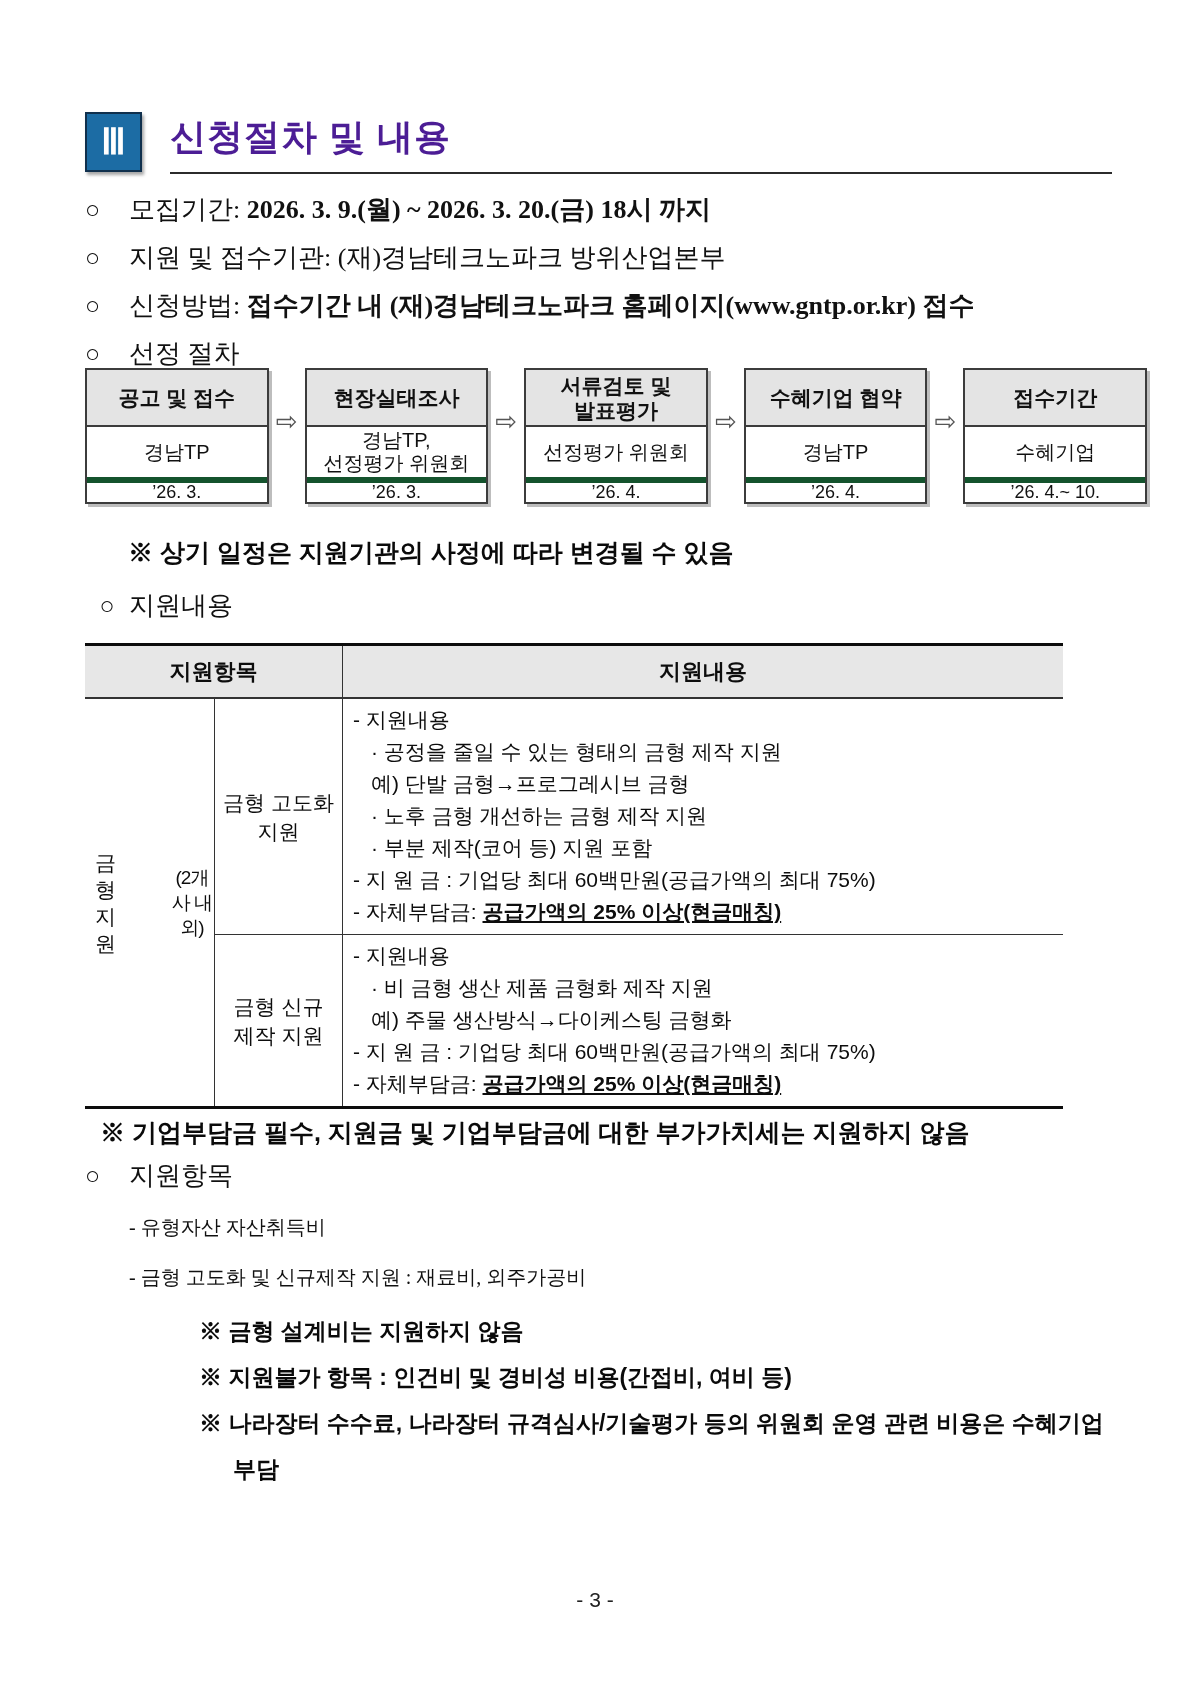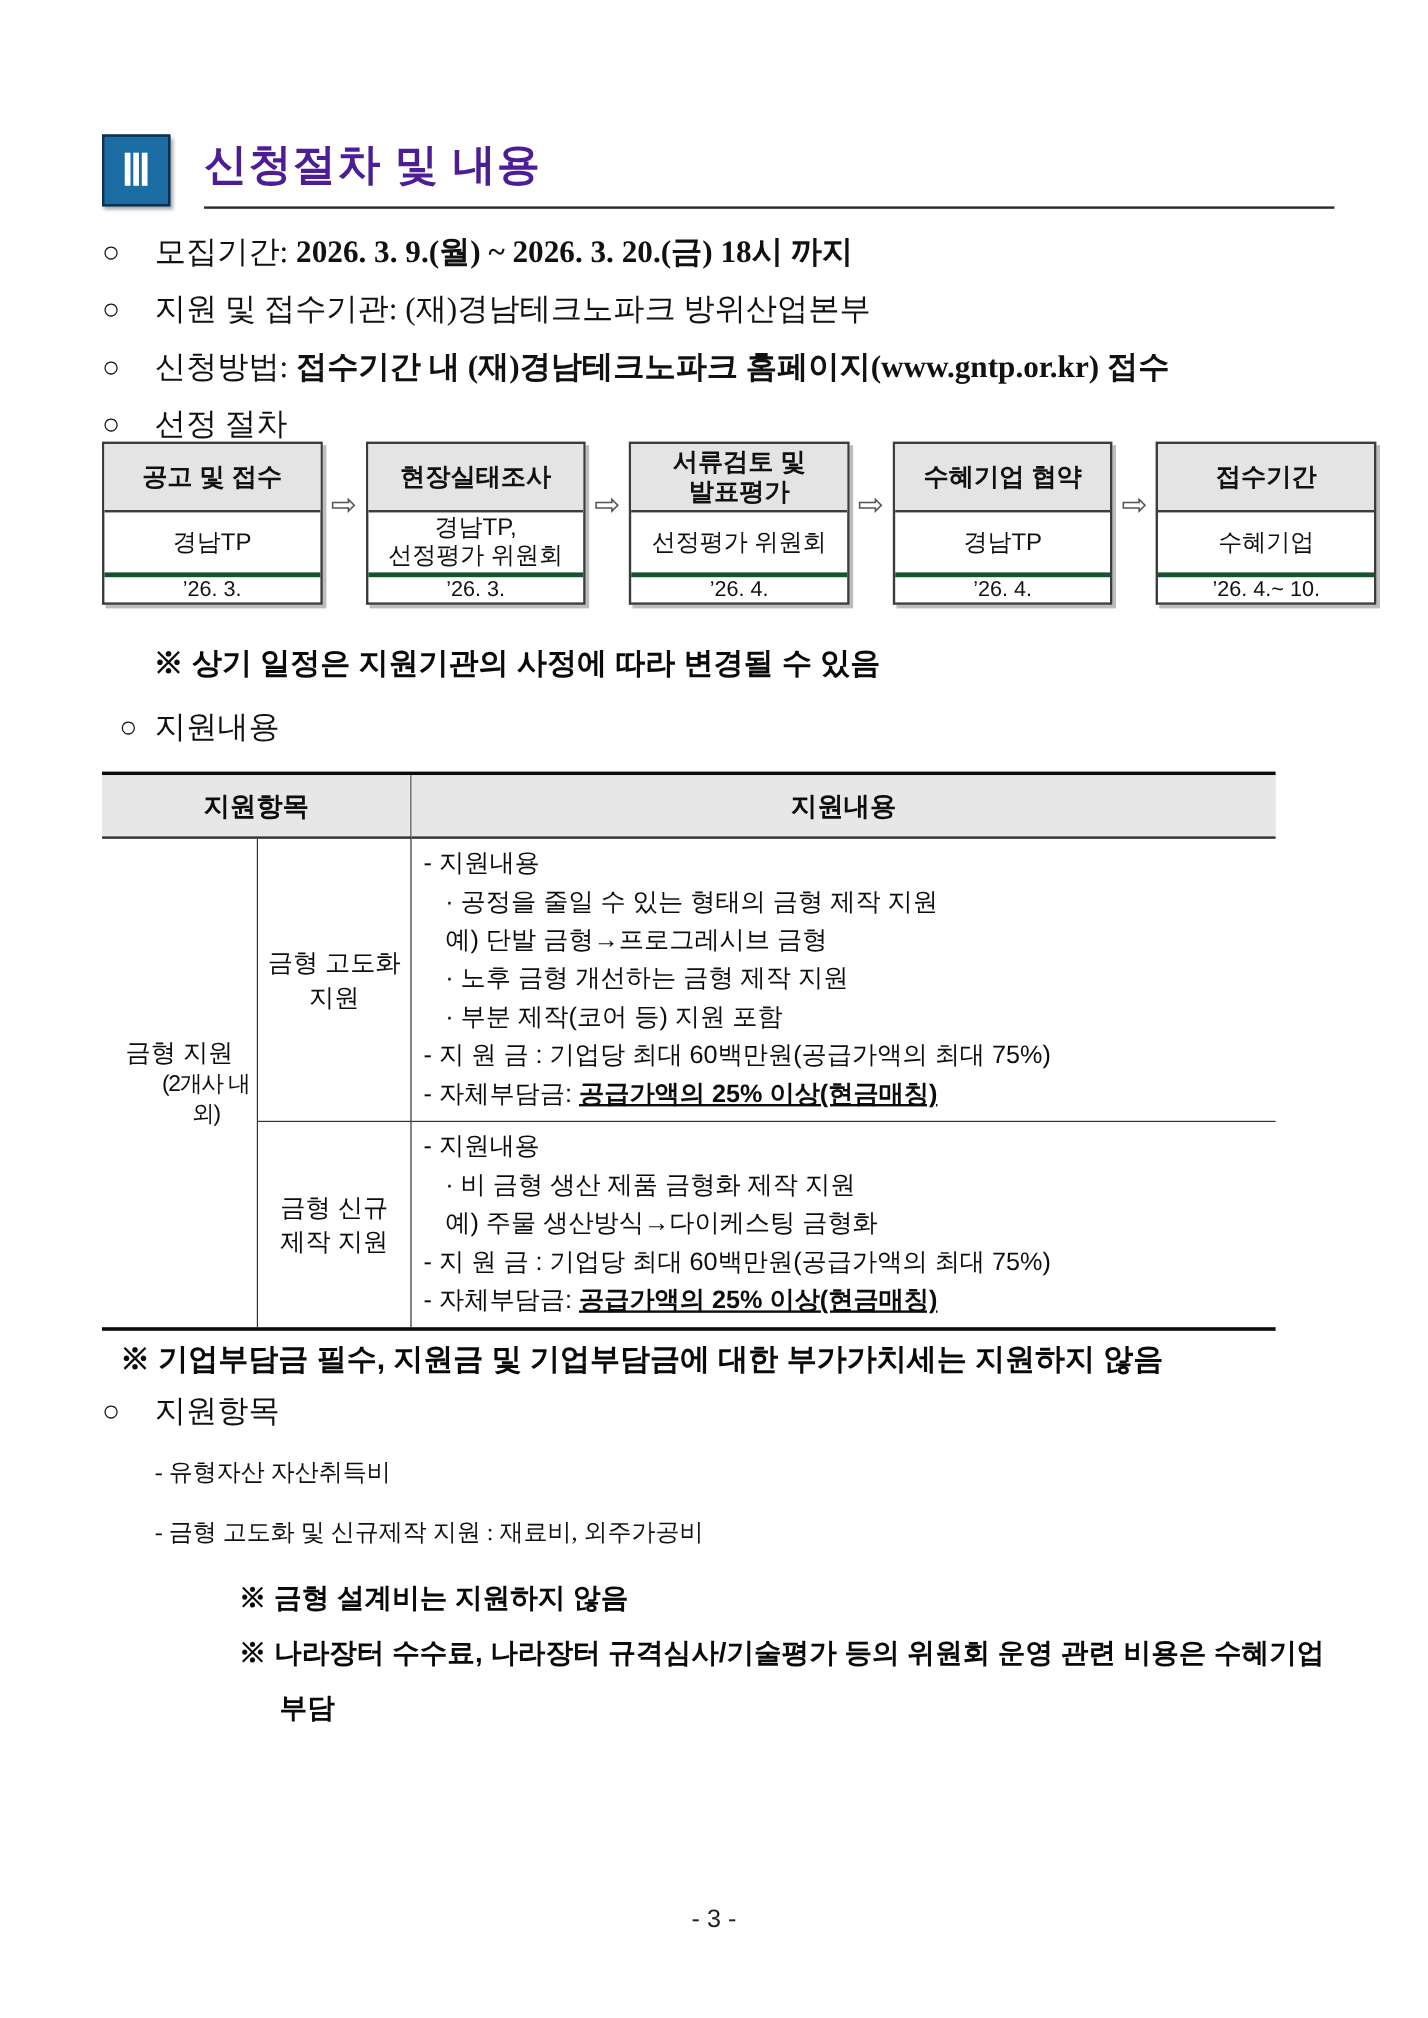--- a/index.html
+++ b/index.html
@@ -36,21 +36,21 @@
   .flow-head {
     height:57px; background:#e4e4e4; border-bottom:2px solid #3c3c3c;
     font-family:"Liberation Sans", sans-serif; font-weight:bold; font-size:21px; line-height:25px;
     display:flex; align-items:center; justify-content:center; text-align:center; white-space:pre-line;
   }
   .flow-actor {
     height:50px; font-family:"Liberation Sans", sans-serif; font-size:20px; line-height:23px;
     display:flex; align-items:center; justify-content:center; text-align:center; white-space:pre-line;
   }
   .flow-date {
-    height:25px; border-top:4px solid #14532d;
+    height:25px; border-top:6px solid #14532d;
     font-family:"Liberation Sans", sans-serif; font-size:18px;
     display:flex; align-items:center; justify-content:center;
   }
   .flow-arrow { display:flex; align-items:center; justify-content:center; font-size:26px; color:#555;
                 font-family:"DejaVu Sans", sans-serif; padding-bottom:30px; }
 
   
   .sched-note { position:absolute; left:128px; top:536px; font-family:"Liberation Sans", sans-serif;
                 font-weight:bold; font-size:25px; color:#0a0a0a; }
   .content-head { position:absolute; left:85px; top:582px; font-size:26px; line-height:48px;text-align:center; }
@@ -61,21 +61,21 @@
     position:absolute; left:85px; top:643px; width:978px;
     display:grid; grid-template-columns:130px 128px 1fr;
     border-top:3px solid #0c0c0c; border-bottom:3px solid #0c0c0c;
     font-family:"Liberation Sans", sans-serif; font-size:21px; color:#0d0d0d;
   }
   .th { background:#e7e7e7; border-bottom:2px solid #333; font-weight:bold; font-size:22px; height:53px;
         display:flex; align-items:center; justify-content:center; }
   .th-item { grid-column:1 / 3; grid-row:1; border-right:1px solid #333; }
   .th-content { grid-column:3; grid-row:1; }
   .cell-group { grid-column:1; grid-row:2 / 4; border-right:1px solid #333;
-        display:flex; flex-direction:column; align-items:center; justify-content:center; text-align:center; }
+        display:flex; flex-direction:row; align-items:center; justify-content:center; text-align:center; }
   .cell-group .g1 { font-size:21px; line-height:27px; }
   .cell-group .g2 { font-size:19px; line-height:25px; letter-spacing:-1px;margin-left:44px; }
   .cell-item { grid-column:2; border-right:1px solid #333; line-height:29px;
         display:flex; align-items:center; justify-content:center; text-align:center; white-space:pre-line; }
   .cell-item.r1, .cell-content.r1 { border-bottom:1px solid #333; }
   .cell-content { grid-column:3; padding:5px 8px 6px 10px; }
   .t-line { line-height:32px; white-space:nowrap; }
   .t-line.ind { padding-left:18px; }
   .emph { font-weight:bold; text-decoration:underline; }
 
@@ -200,19 +200,20 @@
   <div class="table-note">※ 기업부담금 필수, 지원금 및 기업부담금에 대한 부가가치세는 지원하지 않음</div>
 
   <div class="items-section">
     <div class="items-head">
       <span class="mk">○</span><span>지원항목</span>
     </div>
     <div class="support-item">- 유형자산 자산취득비</div>
     <div class="support-item">- 금형 고도화 및 신규제작 지원 : 재료비, 외주가공비</div>
     <div class="subnotes">
       <div class="subnote">※ 금형 설계비는 지원하지 않음</div>
+      <div class="subnote">※ 지원불가 항목 : 인건비 및 경비성 비용(간접비, 여비 등)</div>
       <div class="subnote">※ 나라장터 수수료, 나라장터 규격심사/기술평가 등의 위원회 운영 관련 비용은 수혜기업 부담</div>
     </div>
   </div>
 
   <div class="page-footer">- 3 -</div>
 
 </div>
 
 </body></html>

